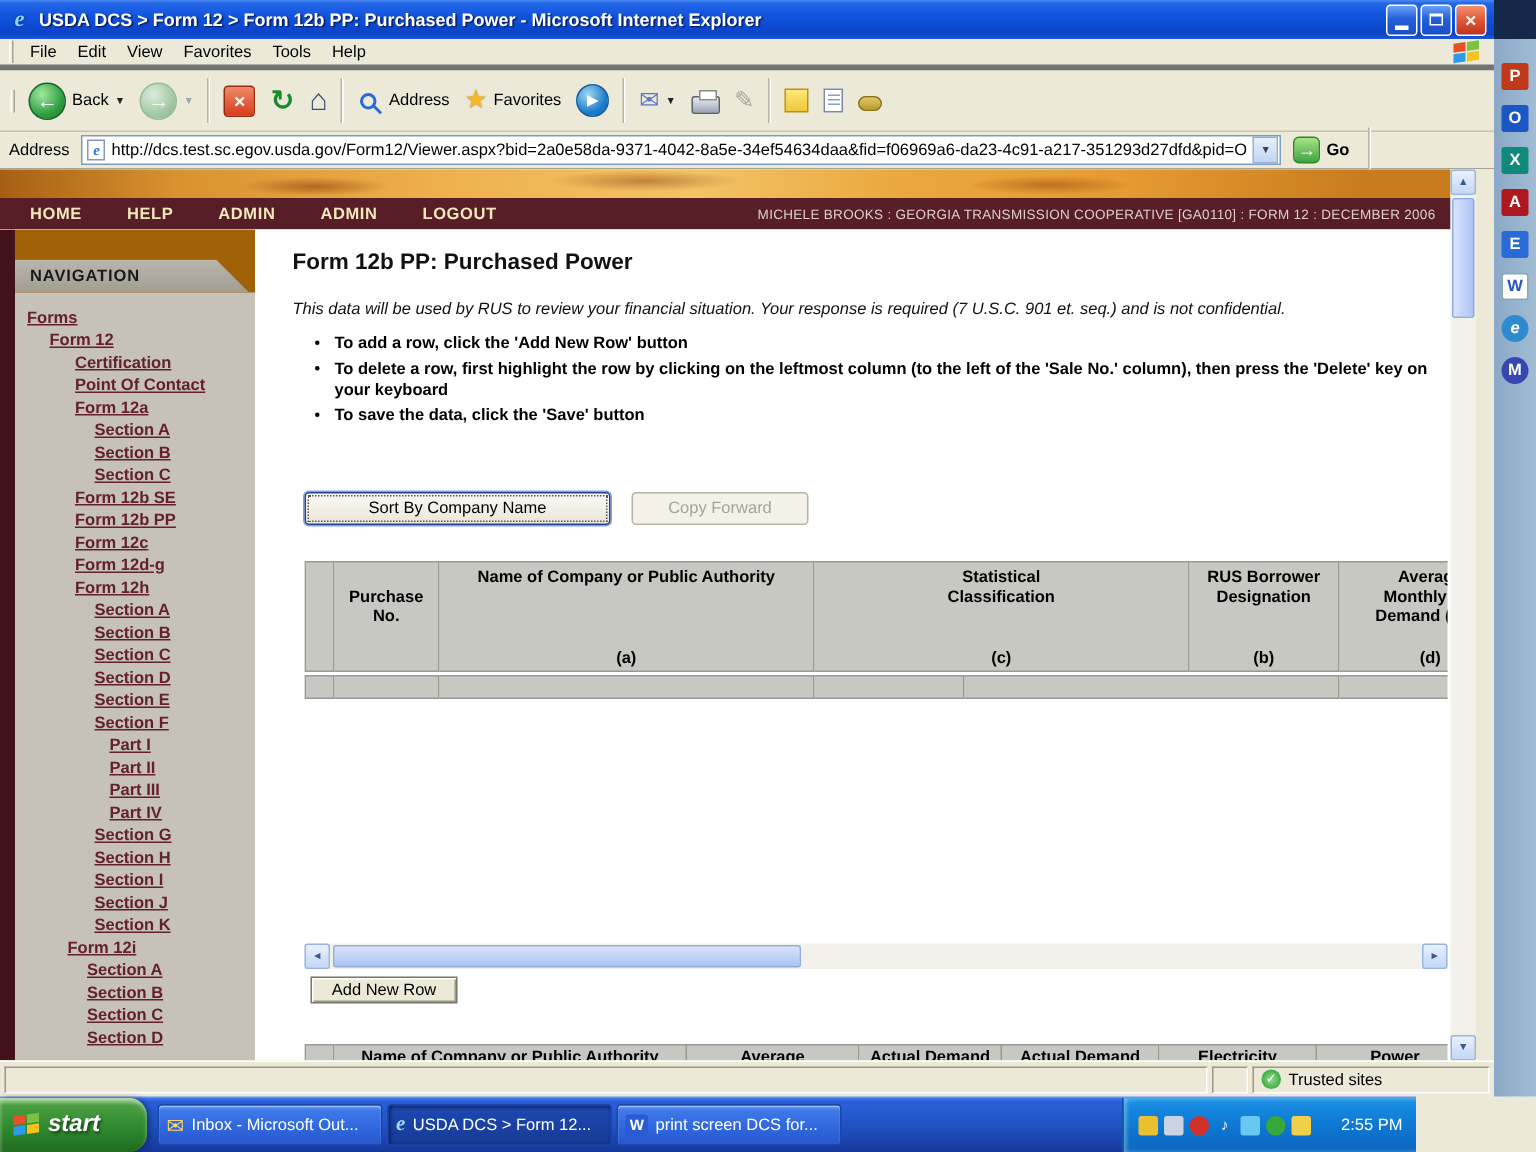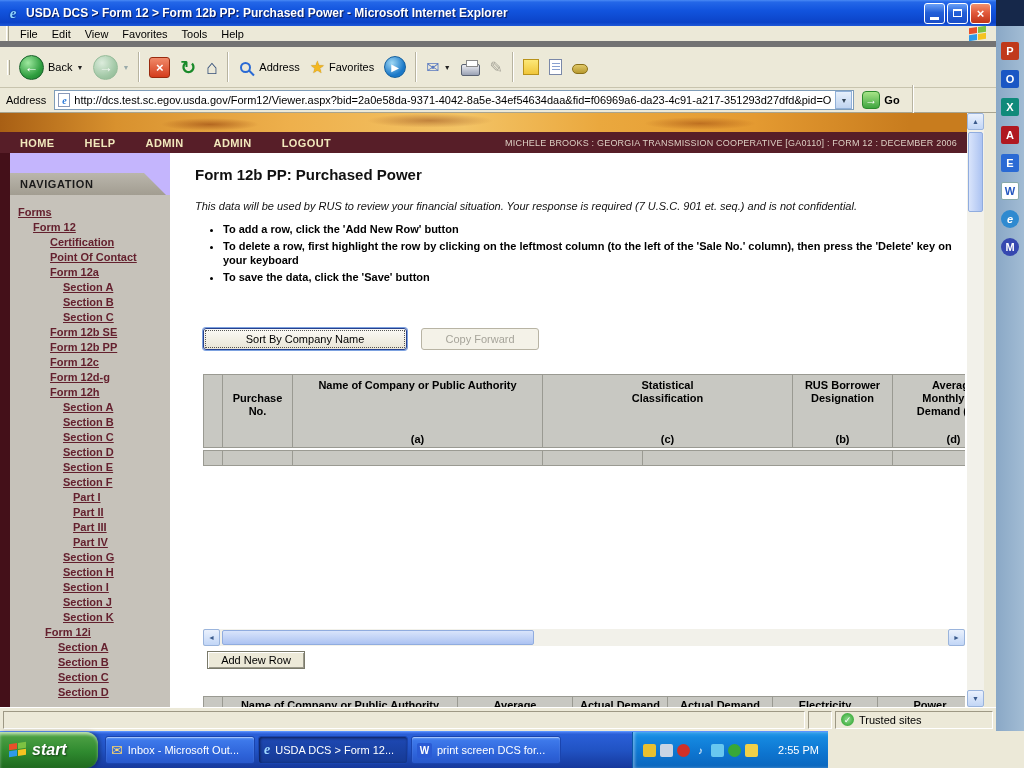--- a/index.html
+++ b/index.html
@@ -15,21 +15,21 @@
     text-shadow:1px 1px 1px rgba(0,0,40,.75); }
   .win-btns { display:flex; gap:2px; }
   .win-btn { width:21px; height:21px; border-radius:3px; border:1px solid #fff; display:flex; align-items:center; justify-content:center;
     color:#fff; font-size:13px; font-weight:bold; background:linear-gradient(to bottom,#6aa0f7,#2360d8 45%,#1a4ec8); }
   .win-btn.close { background:linear-gradient(to bottom,#f0926f,#e25b3c 45%,#c03418); }
   .min-glyph { width:9px; height:3px; background:#fff; margin-top:10px; }
   .restore-glyph { width:9px; height:8px; border:1px solid #fff; border-top:2px solid #fff; }
 
   
   .menubar { position:absolute; top:26px; left:0; width:996px; height:21px; background:#ece9d8; display:flex; align-items:center;
-    padding:0 2px; border-bottom:6px solid #737373; }
+    padding:0 2px; border-bottom:4px solid #737373; }
   .grip { width:3px; height:15px; border-left:1px solid #fff; border-right:1px solid #a8a490; margin:0 4px; }
   .menu-item { font-size:11px; color:#000; padding:2px 7px; }
   .flag { width:17px; height:14px; display:grid; grid-template-columns:8px 8px; grid-template-rows:6px 6px; gap:1px; transform:skewY(-8deg); }
   .flag span { display:block; }
   .flag .f1{background:#e8502a}.flag .f2{background:#7cc242}.flag .f3{background:#2e9ae8}.flag .f4{background:#f5c321}
   .menubar .flag { margin-left:auto; margin-right:8px; }
 
   
   .toolbar { position:absolute; top:47px; left:0; width:996px; height:41px; background:#ece9d8; display:flex; align-items:center;
     padding:0 3px; border-bottom:1px solid #c8c4ae; }
@@ -84,21 +84,21 @@
       radial-gradient(ellipse 90px 10px at 430px 40%, rgba(120,40,8,.4), transparent 70%),
       radial-gradient(ellipse 80px 9px at 700px 55%, rgba(150,65,12,.5), transparent 70%),
       linear-gradient(90deg,#a85f14,#d8912e 12%,#eeb04c 30%,#f3c365 48%,#eaa83e 62%,#e49a31 78%,#c87c1e 94%); }
   .sitenav { position:absolute; top:19px; left:0; width:967px; height:21px; background:#571e28; display:flex; align-items:center; padding-left:20px; }
   .nav-item { color:#f2e8bc; font-weight:bold; font-size:11px; margin-right:30px; letter-spacing:.4px; }
   .session { margin-left:auto; color:#ddd0c4; font-size:9px; margin-right:10px; letter-spacing:.2px; white-space:nowrap; }
   .content { position:absolute; top:40px; left:0; width:967px; height:554px; background:#fff; overflow:hidden; }
   .left-strip { position:absolute; top:0; left:0; width:10px; height:100%; background:#441019; }
 
   
-  .sidebar { position:absolute; top:0; left:10px; width:160px; height:100%; background:#c4b5fd; }
+  .sidebar { position:absolute; top:0; left:10px; width:160px; height:100%; background:#a16207; }
   .nav-header { position:absolute; top:20px; left:0; width:156px; height:22px; background:linear-gradient(#bab6ac,#a29d91);
     clip-path:polygon(0 0, calc(100% - 22px) 0, 100% 100%, 0 100%); display:flex; align-items:center; padding-left:10px;
     font-size:11px; font-weight:bold; color:#1a1a1a; letter-spacing:.6px; }
   .nav-body { position:absolute; top:42px; left:0; width:187px; bottom:0; background:#c6c2ba; padding-top:10px; }
   .nav-link { display:block; font-size:11px; font-weight:bold; color:#64202e; text-decoration:underline; line-height:15px; white-space:nowrap; cursor:pointer; }
   .ind0{padding-left:8px}.ind1{padding-left:23px}.ind2{padding-left:40px}.ind3{padding-left:53px}
   .ind4{padding-left:63px}.ind5{padding-left:35px}.ind6{padding-left:48px}
 
   
   .main { position:absolute; top:0; left:170px; width:797px; height:100%; background:#fff; padding-left:25px; overflow:hidden; }
@@ -150,21 +150,21 @@
   .statusbar { position:absolute; top:707px; left:0; width:996px; height:24px; background:#ece9d8; border-top:1px solid #fff;
     display:flex; align-items:center; padding:2px 3px; gap:3px; }
   .sb-pane { height:18px; border:1px solid; border-color:#9d9884 #fff #fff #9d9884; }
   .sb-main { flex:1; }
   .sb-small { width:24px; }
   .sb-zone { width:158px; display:flex; align-items:center; gap:5px; font-size:11px; padding:0 5px; color:#000; }
   .zone-icon { width:13px; height:13px; border-radius:50%; background:radial-gradient(#8fdc8f,#1f9a1f); color:#fff; font-size:9px;
     display:flex; align-items:center; justify-content:center; flex:0 0 13px; }
 
   
-  .taskbar { position:absolute; top:731px; left:0; width:828px; height:37px; display:flex; align-items:stretch;
+  .taskbar { position:absolute; top:731px; left:0; width:944px; height:37px; display:flex; align-items:stretch;
     background:linear-gradient(to bottom,#4a7cf0 0%,#2a5fd8 6%,#2153c4 50%,#16389c 100%); border-top:1px solid #5a93ff; }
   .start-btn { width:98px; display:flex; align-items:center; gap:6px; padding-left:9px; color:#fff; font-style:italic; font-weight:bold;
     font-size:16px; background:linear-gradient(to bottom,#8cc87a 0%,#4a9e42 14%,#2f8a2f 55%,#1f6a1f 100%);
     border-radius:0 12px 12px 0; box-shadow:inset 0 2px 3px rgba(255,255,255,.45), 2px 0 4px rgba(0,0,0,.35);
     text-shadow:1px 1px 2px rgba(0,0,0,.55); cursor:pointer; }
   .tasks { display:flex; gap:3px; padding:4px 0 4px 7px; flex:1; }
   .task-btn { width:150px; border-radius:3px; border:1px solid #1a44ae; display:flex; align-items:center; gap:5px; padding:0 5px;
     color:#fff; font-size:11px; background:linear-gradient(#5a96f8 0%,#3d78ea 14%,#2d62d8 70%,#2858cc 100%);
     box-shadow:inset 0 1px 1px rgba(255,255,255,.5); cursor:pointer; }
   .task-btn.active { background:linear-gradient(#1e49b4,#163a94); box-shadow:inset 1px 1px 3px rgba(0,0,20,.6); }

